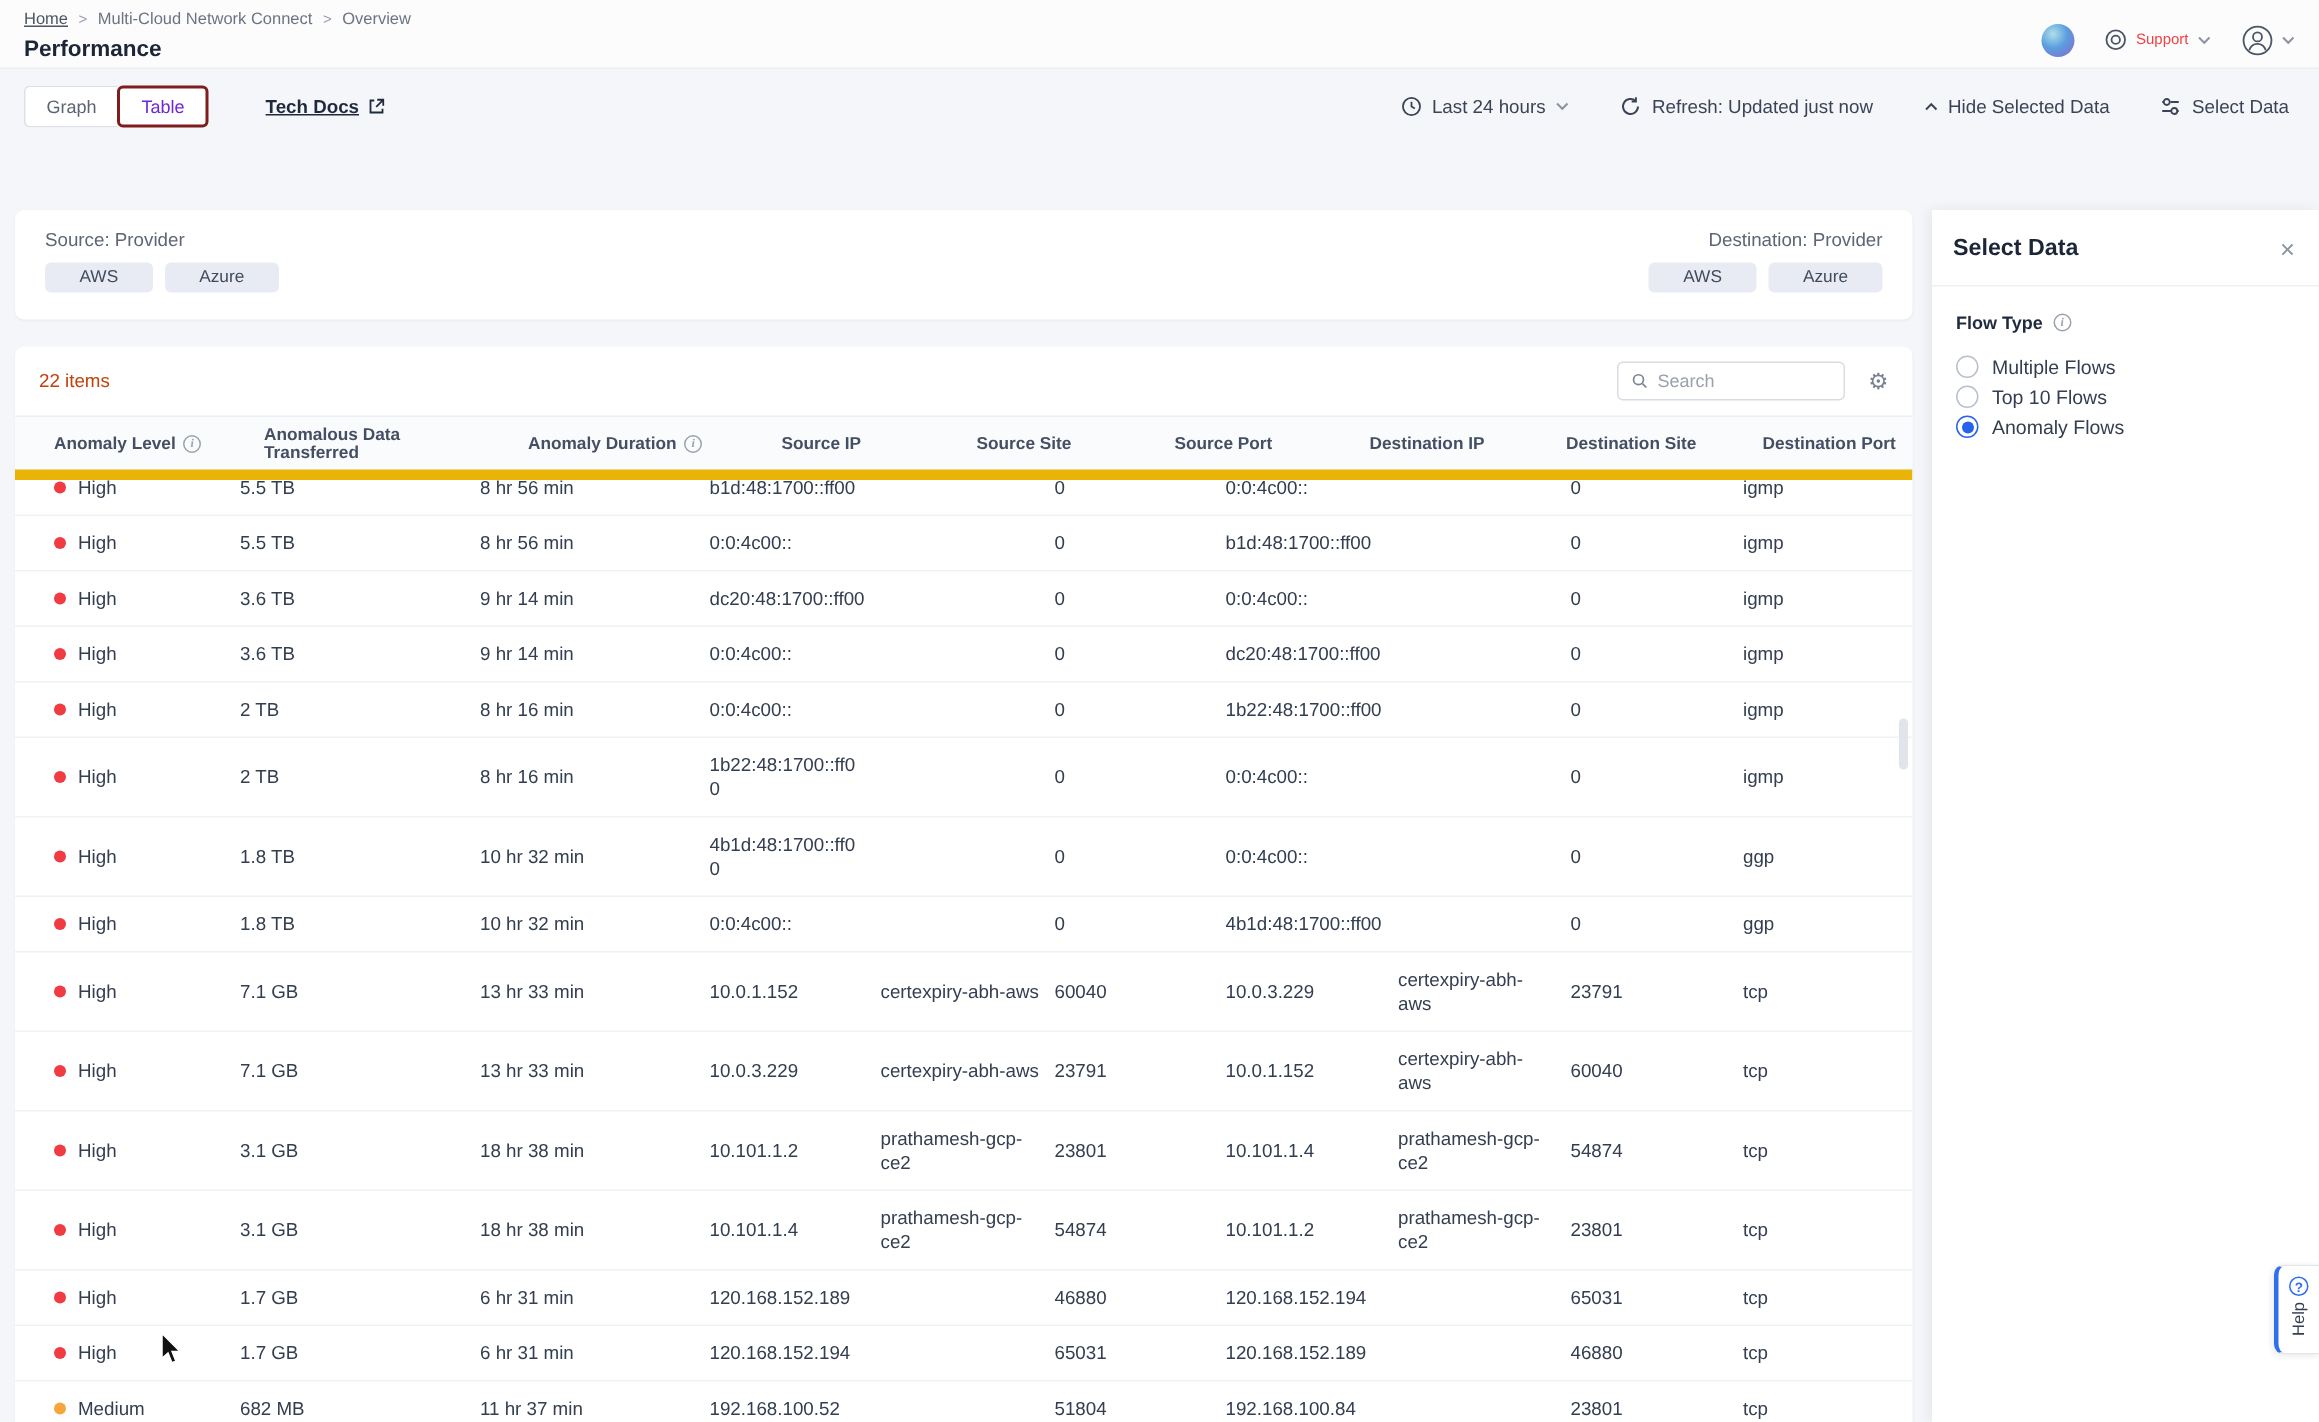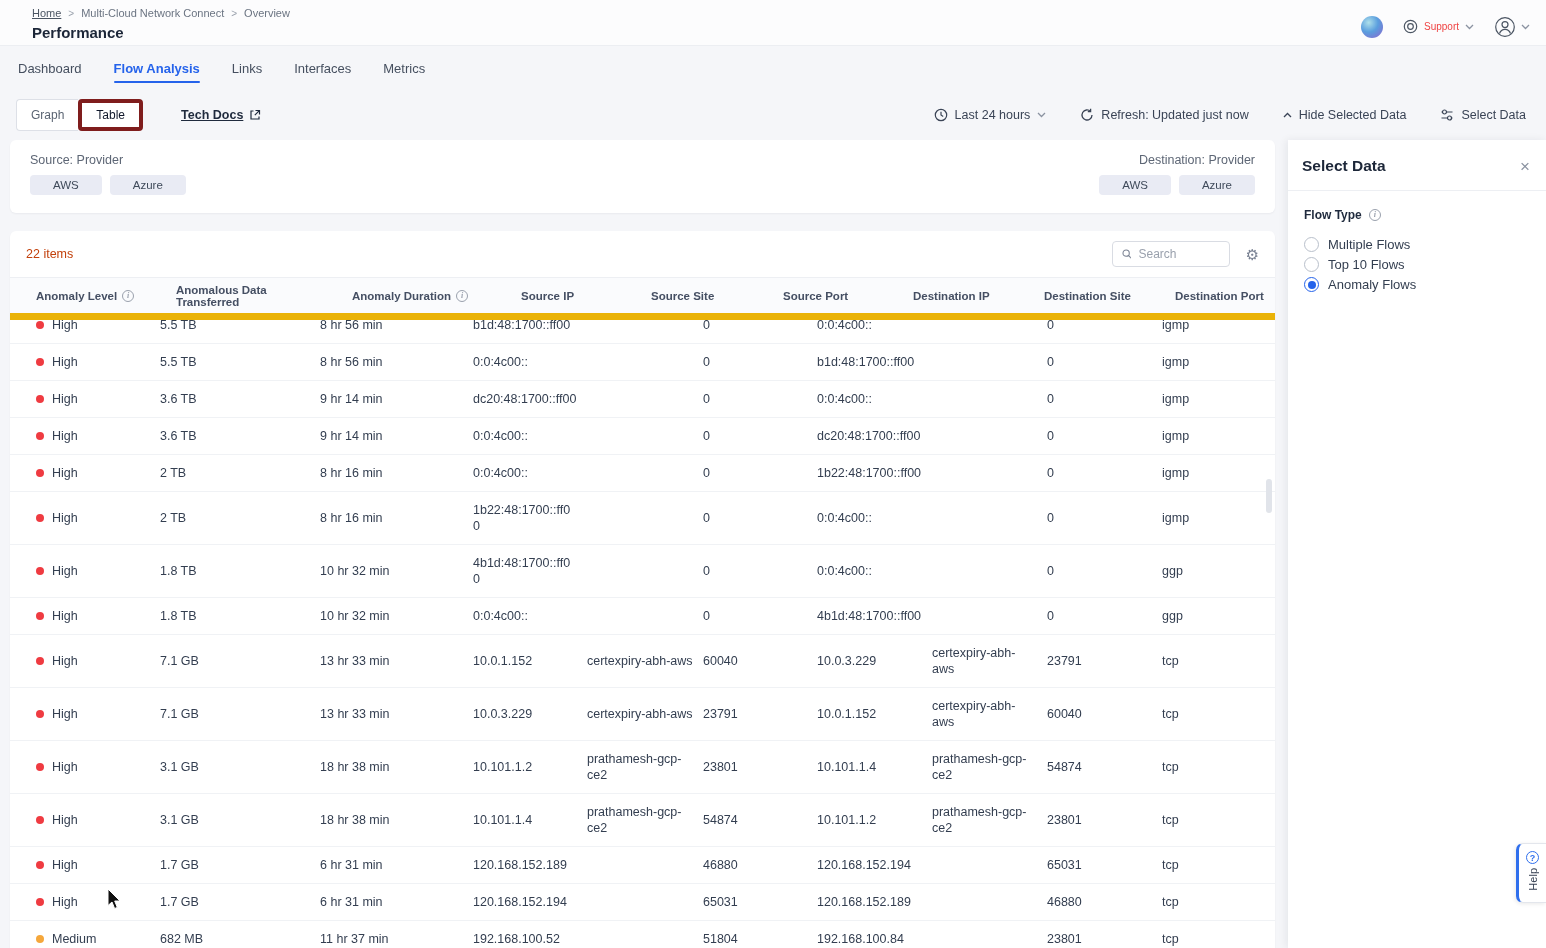--- a/index.html
+++ b/index.html
@@ -3,21 +3,21 @@
 <meta charset="utf-8">
 <style>
   * { margin:0; padding:0; box-sizing:border-box; }
   html,body { background:#e8eaee; }
   .app {
     position:relative; width:1546px; height:948px; overflow:hidden;
     background:#f5f6f9; font-family:"Liberation Sans", sans-serif; color:#333e50;
   }
   
   .topbar { height:46px; background:#fcfcfd; border-bottom:1px solid #eceef2;
-    display:flex; justify-content:space-between; padding:6px 16px 0 32px; }
+    display:flex; justify-content:space-between; padding:6px 16px 0 16px; }
   .breadcrumb { display:flex; align-items:center; gap:7px; font-size:11px; color:#6b7482; height:14px; }
   .breadcrumb .crumb.link { color:#4b5563; text-decoration:underline; }
   .breadcrumb .sep { color:#9aa1ad; font-size:10px; }
   .page-title { font-size:15px; font-weight:700; color:#1c2638; margin-top:4px; }
   .topbar-right { display:flex; align-items:center; gap:20px; margin-top:2px; }
   .logo-circle { width:22px; height:22px; border-radius:50%;
     background:radial-gradient(circle at 35% 30%, #aee0ea 0%, #5a9ede 45%, #7e74d2 85%); filter:blur(.4px); }
   .support { display:flex; align-items:center; gap:6px; font-size:10px; color:#ef4444; }
   .icon-chevron { width:9px; height:6px; }
   .avatar-wrap { display:flex; align-items:center; gap:5px; }
@@ -26,42 +26,42 @@
   .tab { font-size:13px; color:#454f5f; display:flex; align-items:center; position:relative; cursor:pointer; }
   .tab.active { color:#2563eb; font-weight:700; }
   .tab.active::after { content:""; position:absolute; left:0; right:0; bottom:7px; height:2px; background:#2563eb; border-radius:2px; }
   
   .toolbar { display:flex; justify-content:space-between; align-items:center; height:50px; padding:0 20px 0 16px; }
   .toolbar-left { display:flex; align-items:center; gap:38px; }
   .seg { display:flex; }
   .seg-btn { font-size:12px; color:#5a6472; background:#fff; border:1px solid #dde0e7;
     padding:5px 14px; border-radius:4px; }
   .seg-btn.first { border-radius:4px 0 0 4px; border-right:none; }
-  .seg-btn.selected { border:4px solid #7f1d1d; border-radius:4px; color:#0f172a; position:relative; }
+  .seg-btn.selected { border:2px solid #7f1d1d; border-radius:4px; color:#6d28d9; position:relative; }
   .techdocs { display:flex; align-items:center; gap:6px; font-size:12.5px; font-weight:700;
     color:#1f2a3d; text-decoration:underline; }
   .toolbar-right { display:flex; align-items:center; gap:34px; font-size:12.5px; color:#3a4456; }
   .tb-item { display:flex; align-items:center; gap:7px; cursor:pointer; }
   .tb-icon { display:inline-flex; align-items:center; }
   
   .content { position:absolute; top:140px; left:0; width:1285px; }
   .filter-card { margin:0 10px; background:#fff; border-radius:6px; height:73px;
     box-shadow:0 1px 2px rgba(16,24,40,.05); display:flex; justify-content:space-between; padding:13px 20px; }
   .filter-label { font-size:12.5px; color:#5d6675; }
   .chips { display:flex; gap:8px; margin-top:8px; }
   .filter-dst { text-align:right; }
   .filter-dst .chips { justify-content:flex-end; }
   .chip { background:#e9ebf4; border-radius:4px; padding:4px 23px; font-size:11.5px; color:#3f4a5a; }
   
   .table-card { position:relative; margin:18px 10px 0; background:#fff; border-radius:6px 6px 0 0;
     box-shadow:0 1px 2px rgba(16,24,40,.05); height:718px; overflow:hidden; }
   .table-toolbar { display:flex; justify-content:space-between; align-items:center; height:46px; padding:0 16px; }
   .items-count { font-size:12.5px; color:#c2410c; }
   .table-toolbar-right { display:flex; align-items:center; gap:16px; }
-  .searchbox { display:flex; align-items:center; gap:7px; width:118px; height:26px;
+  .searchbox { display:flex; align-items:center; gap:7px; width:152px; height:26px;
     border:1px solid #d9dce3; border-radius:4px; padding:0 9px; background:#fff; }
   .searchbox input { border:none; outline:none; width:100%; font-size:12px; color:#333;
     font-family:"Liberation Sans", sans-serif; }
   .searchbox input::placeholder { color:#9aa1ad; }
   .gear { font-size:15px; color:#7a8293; line-height:1; }
   .grid-cols { display:grid; grid-template-columns:124px 160px 153px 114px 116px 114px 115px 115px 115px 1fr; padding-left:26px; }
   .thead-row { height:43px; background:#fafbfd; border-top:1px solid #edeff3; border-bottom:7px solid #eab308;
     align-items:center; font-size:11.5px; font-weight:700; color:#454f63;gap:16px; }
   .th { display:flex; align-items:center; gap:5px; padding-right:8px; }
   .info-icon { width:12px; height:12px; border:1px solid #9aa1ad; border-radius:50%; color:#9aa1ad;
@@ -135,27 +135,20 @@
             <circle cx="11" cy="8.6" r="3" fill="none" stroke="#4b5563" stroke-width="1.2"></circle>
             <path d="M5.5 17.5c1-3 3.2-4.2 5.5-4.2s4.5 1.2 5.5 4.2" fill="none" stroke="#4b5563" stroke-width="1.2"></path>
           </svg>
         <svg class="icon-chevron" viewBox="0 0 9 6">
             <path d="M1 1l3.5 3.5L8 1" fill="none" stroke="#8b93a1" stroke-width="1.3"></path>
           </svg>
       </div>
     </div>
   </div>
 
-  <div class="tabbar">
-      <div class="tab">Dashboard</div>
-      <div class="tab active">Flow Analysis</div>
-      <div class="tab">Links</div>
-      <div class="tab">Interfaces</div>
-      <div class="tab">Metrics</div>
-    </div>
 
   <div class="toolbar">
     <div class="toolbar-left">
       <div class="seg">
         <button class="seg-btn first">Graph</button>
         <button class="seg-btn selected">Table</button>
       </div>
       <a class="techdocs">
         <span>Tech Docs</span>
         <svg width="12" height="12" viewBox="0 0 12 12">

